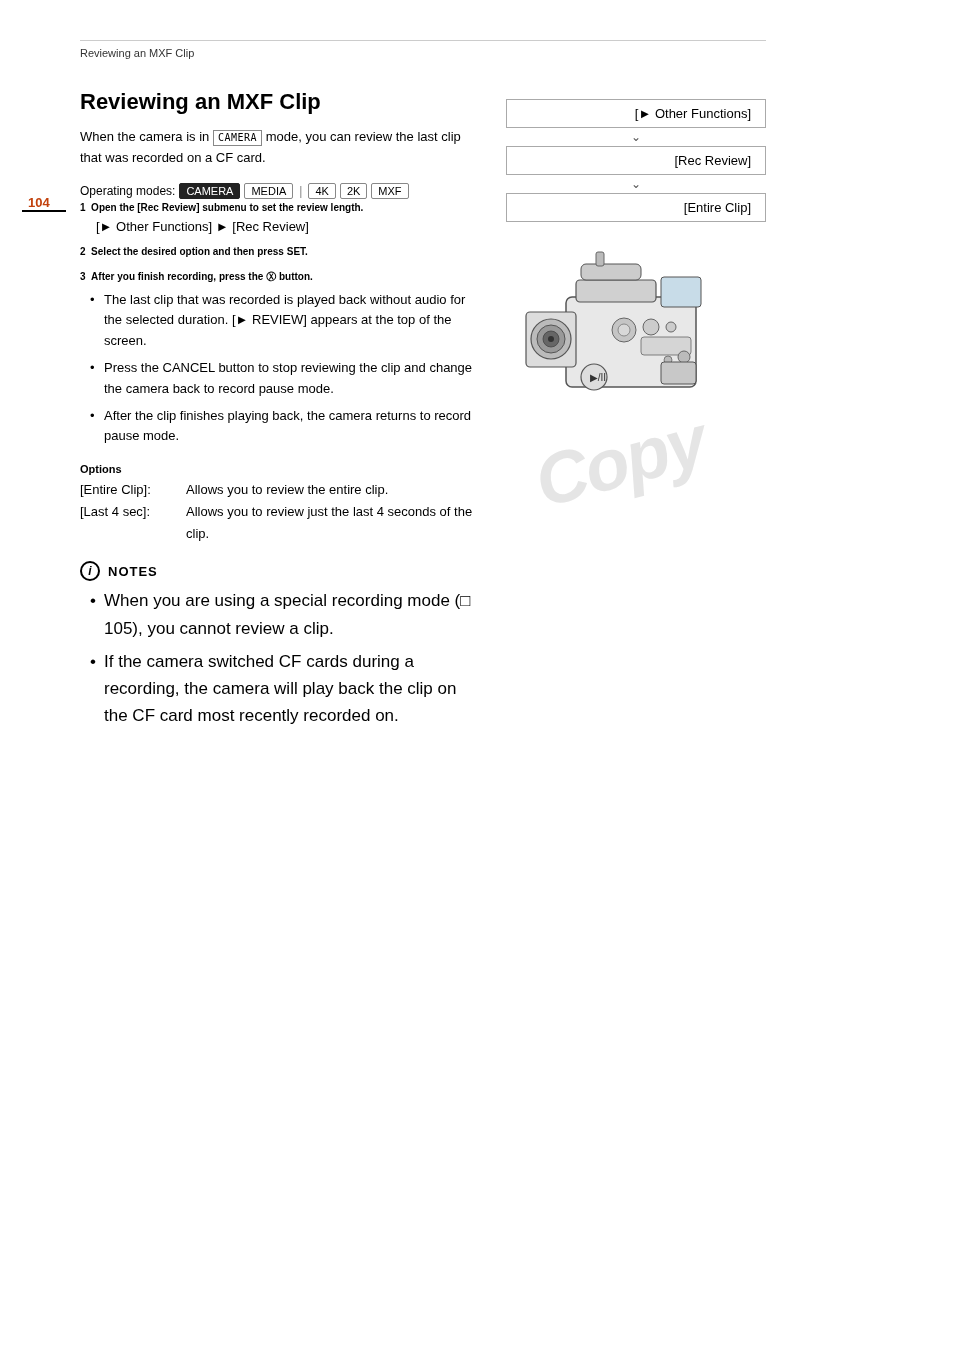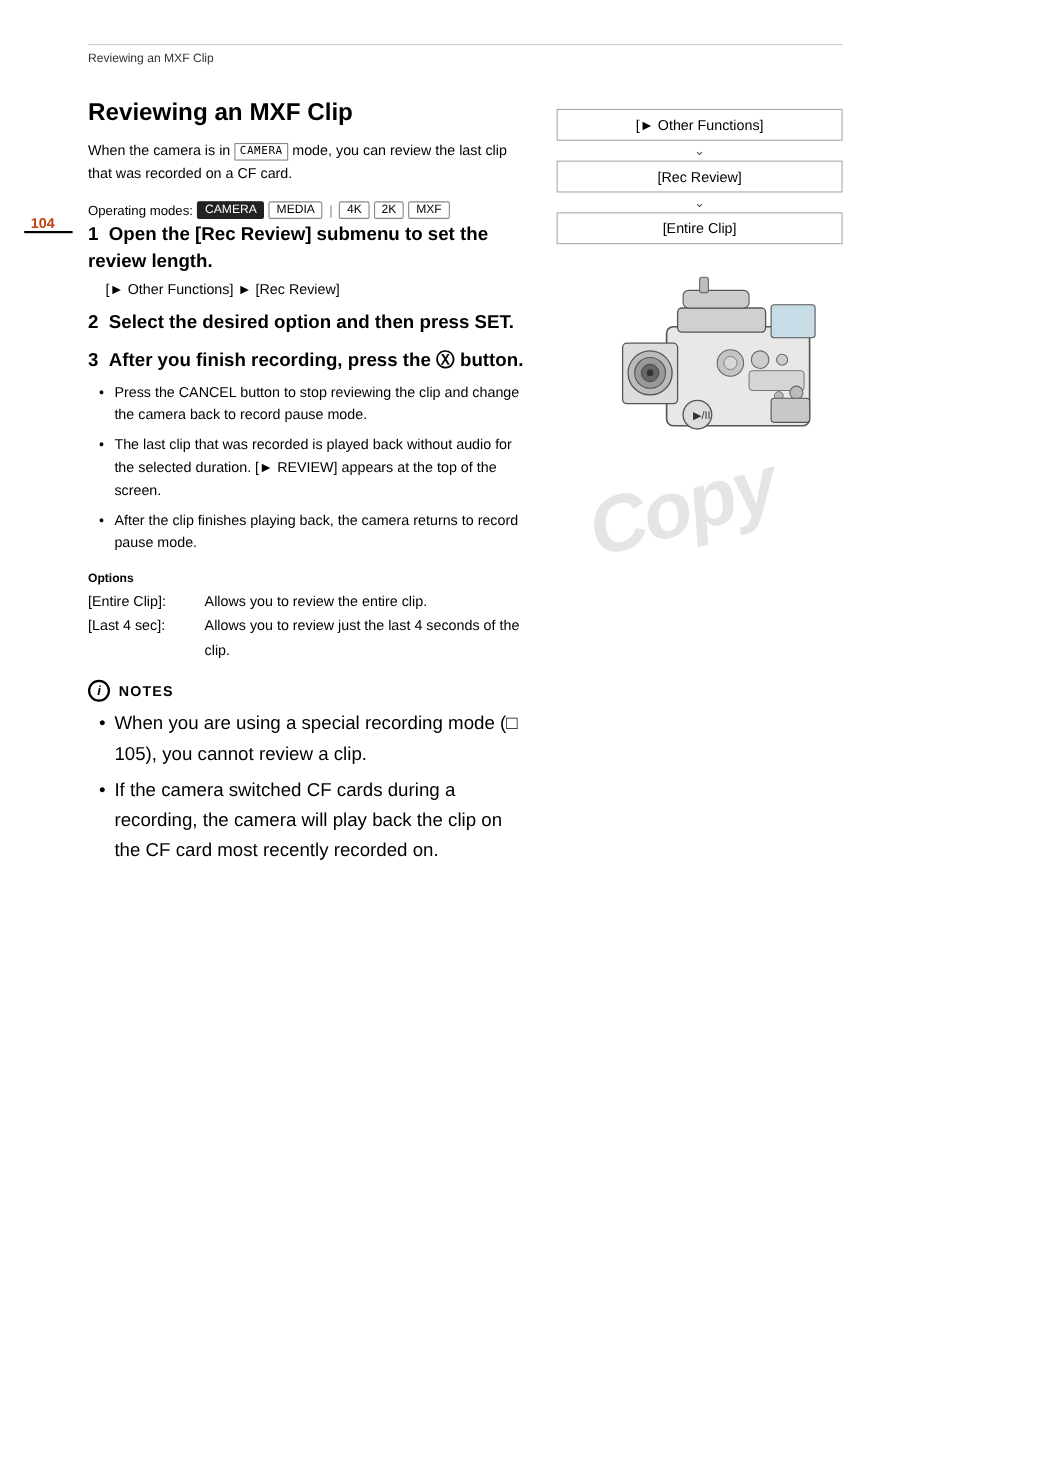--- a/index.html
+++ b/index.html
@@ -96,21 +96,21 @@
       margin: 0 2px;
       color: #888;
     }
     .steps {
       margin-bottom: 16px;
     }
     .step {
       margin-bottom: 10px;
     }
     .step-title {
-      font-size: 17px;
+      font-size: 10px;
       font-weight: bold;
       margin-bottom: 4px;
       line-height: 1.5;
     }
     .step-sub {
       font-size: 13px;
       margin-left: 16px;
       margin-bottom: 4px;
     }
     .bullet-list {
@@ -196,34 +196,34 @@
       left: 0;
       top: 0;
     }
     
     .menu-path {
       margin-top: 10px;
     }
     .menu-box {
       border: 1px solid #aaa;
       padding: 6px 14px;
-      text-align: center;
+      text-align: right;
       font-size: 13px;
       background: #fff;
       margin-bottom: 0;
     }
     .menu-arrow {
       text-align: center;
       font-size: 12px;
       color: #555;
       padding: 2px 0;
     }
     .camera-image {
       margin-top: 20px;
-      text-align: right;
+      text-align: left;
       text-decoration: underline;
     }
     .camera-svg {
       width: 220px;
       height: 180px;
     }
     
     .watermark {
       position: absolute;
       right: 120px;
@@ -274,22 +274,22 @@
           <div class="step-sub">[► Other Functions] ► [Rec Review]</div>
         </div>
 
         <div class="step">
           <div class="step-title">2&nbsp;&nbsp;Select the desired option and then press SET.</div>
         </div>
 
         <div class="step">
           <div class="step-title">3&nbsp;&nbsp;After you finish recording, press the Ⓧ button.</div>
           <ul class="bullet-list">
+            <li>The last clip that was recorded is played back without audio for the selected duration. [► REVIEW] appears at the top of the screen.</li>
             <li>Press the CANCEL button to stop reviewing the clip and change the camera back to record pause mode.</li>
-            <li>The last clip that was recorded is played back without audio for the selected duration. [► REVIEW] appears at the top of the screen.</li>
             <li>After the clip finishes playing back, the camera returns to record pause mode.</li>
           </ul>
         </div>
       </div>
 
       <div class="options-section">
         <div class="options-title">Options</div>
         <div class="options-table">
           <div class="options-row">
             <span class="options-key">[Entire Clip]:</span>

